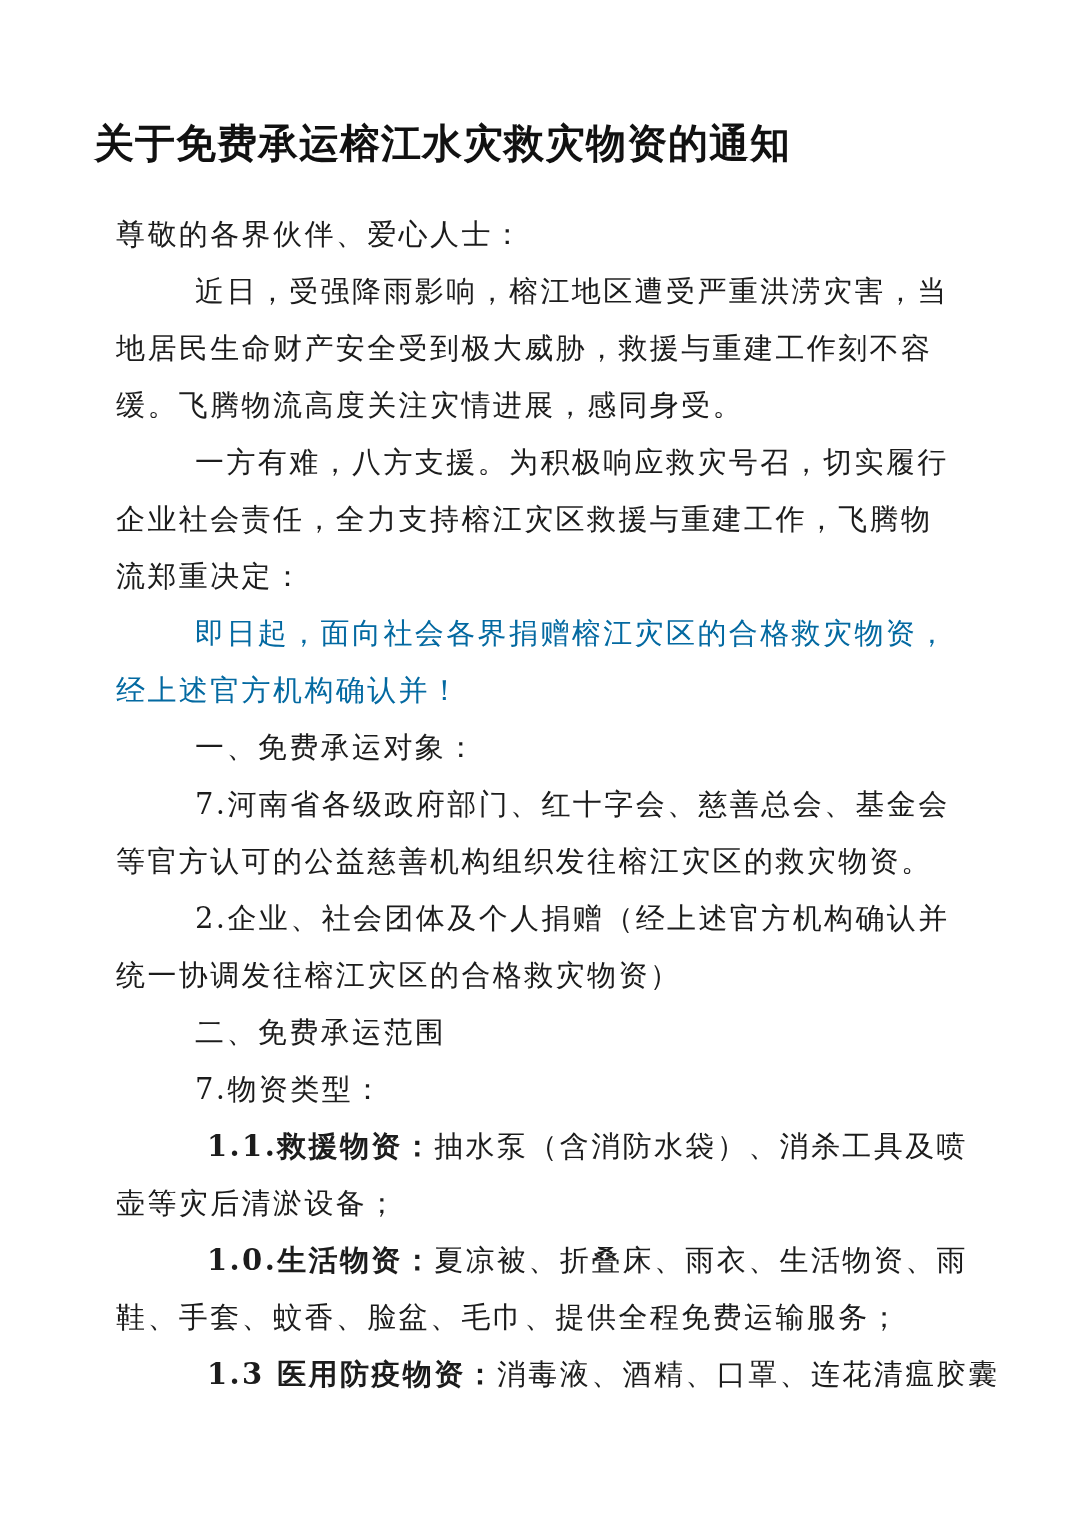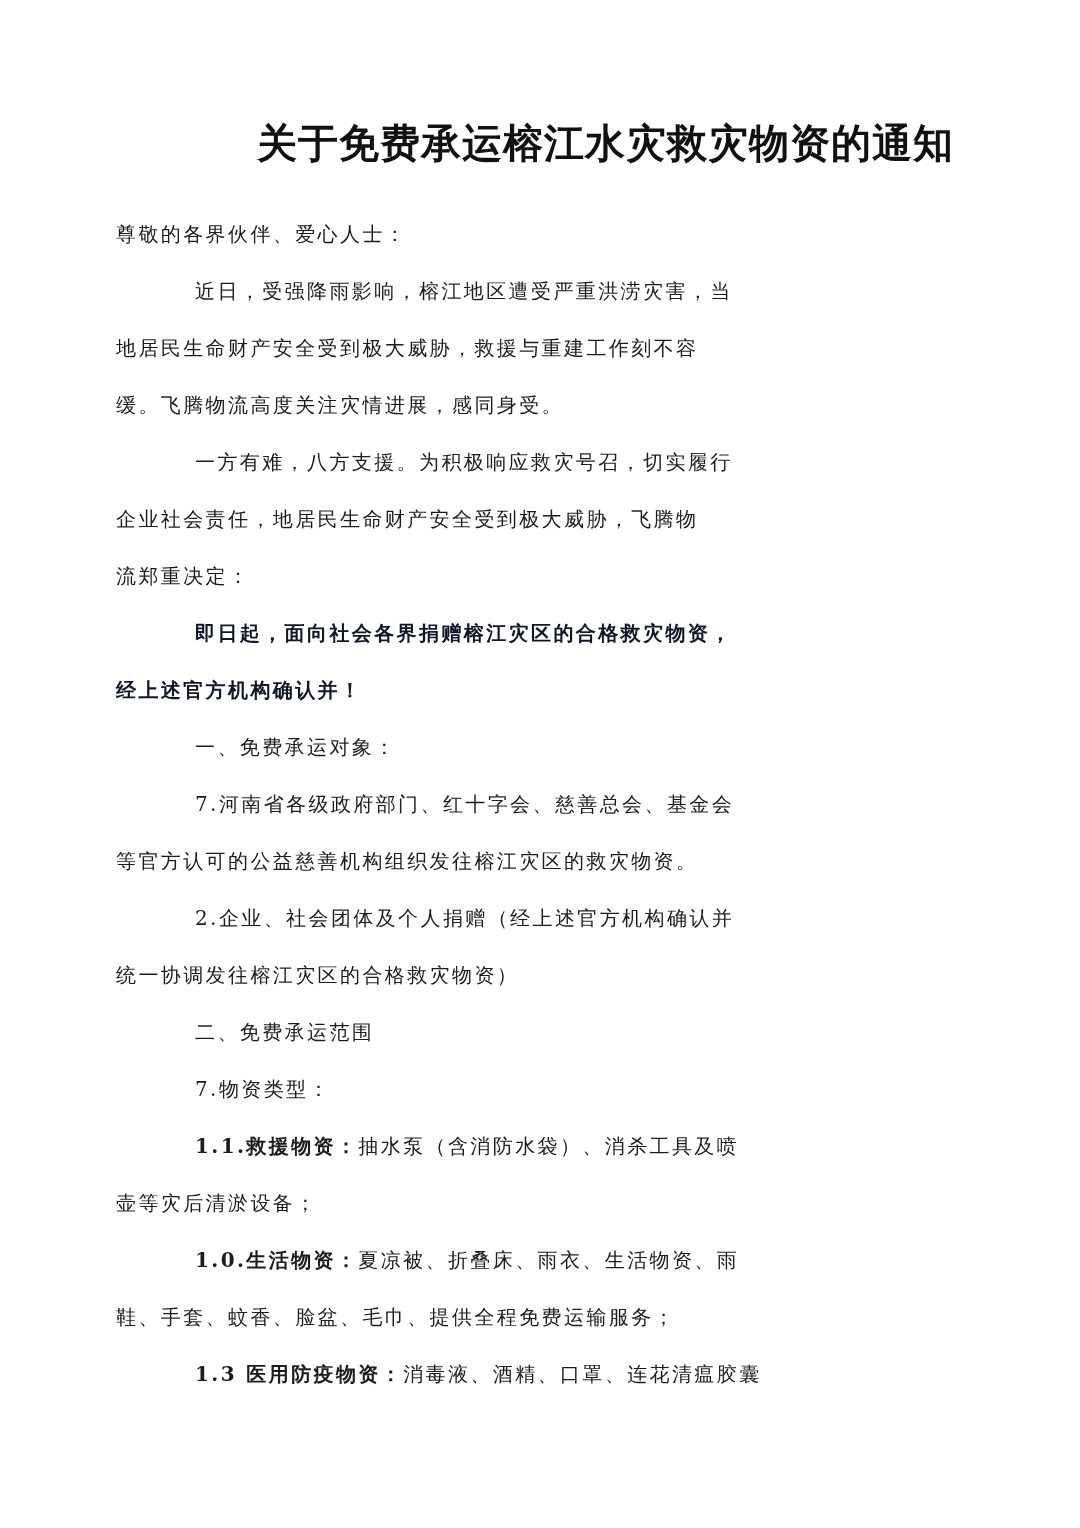--- a/index.html
+++ b/index.html
@@ -19,57 +19,57 @@
     position: absolute;
     left: 116px;
     top: 0;
     width: 860px;
   }
   .title {
     position: absolute;
     left: 0;
     top: 118px;
     width: 860px;
-    text-align: right;
+    text-align: left;
     font-family: "DejaVu Sans", "Liberation Sans", sans-serif;
     font-weight: bold;
     font-size: 40px;
     line-height: 50px;
     letter-spacing: 1px;
     color: #111111;
     margin-left: -22px;
   }
   .line {
     position: absolute;
     left: 0;
     white-space: nowrap;
-    font-size: 20px;
+    font-size: 29px;
     line-height: 40px;
     letter-spacing: 2.4px;
     color: #1c1c1c;
   }
   .indent { left: 79px; }
-  .bold { font-weight: bold; color: #0f172a; }
-  .b-label { font-weight: bold; }
+  .bold { font-weight: normal; color: #0369a1; }
+  .b-label { font-weight: bold; margin-left: 12px; }
 </style>
 </head>
 <body>
 
 <div class="page">
 
   <div class="title">关于免费承运榕江水灾救灾物资的通知</div>
 
   <div class="line" style="top:214px">尊敬的各界伙伴、爱心人士：</div>
 
   <div class="line indent" style="top:271px">近日，受强降雨影响，榕江地区遭受严重洪涝灾害，当</div>
   <div class="line" style="top:328px">地居民生命财产安全受到极大威胁，救援与重建工作刻不容</div>
   <div class="line" style="top:385px">缓。飞腾物流高度关注灾情进展，感同身受。</div>
 
   <div class="line indent" style="top:442px">一方有难，八方支援。为积极响应救灾号召，切实履行</div>
-  <div class="line" style="top:499px">企业社会责任，地居民生命财产安全受到极大威胁，飞腾物</div>
+  <div class="line" style="top:499px">企业社会责任，全力支持榕江灾区救援与重建工作，飞腾物</div>
   <div class="line" style="top:556px">流郑重决定：</div>
 
   <div class="line indent bold" style="top:613px">即日起，面向社会各界捐赠榕江灾区的合格救灾物资，</div>
   <div class="line bold" style="top:670px">经上述官方机构确认并！</div>
 
   <div class="line indent" style="top:727px">一、免费承运对象：</div>
 
   <div class="line indent" style="top:784px">7.河南省各级政府部门、红十字会、慈善总会、基金会</div>
   <div class="line" style="top:841px">等官方认可的公益慈善机构组织发往榕江灾区的救灾物资。</div>
 

